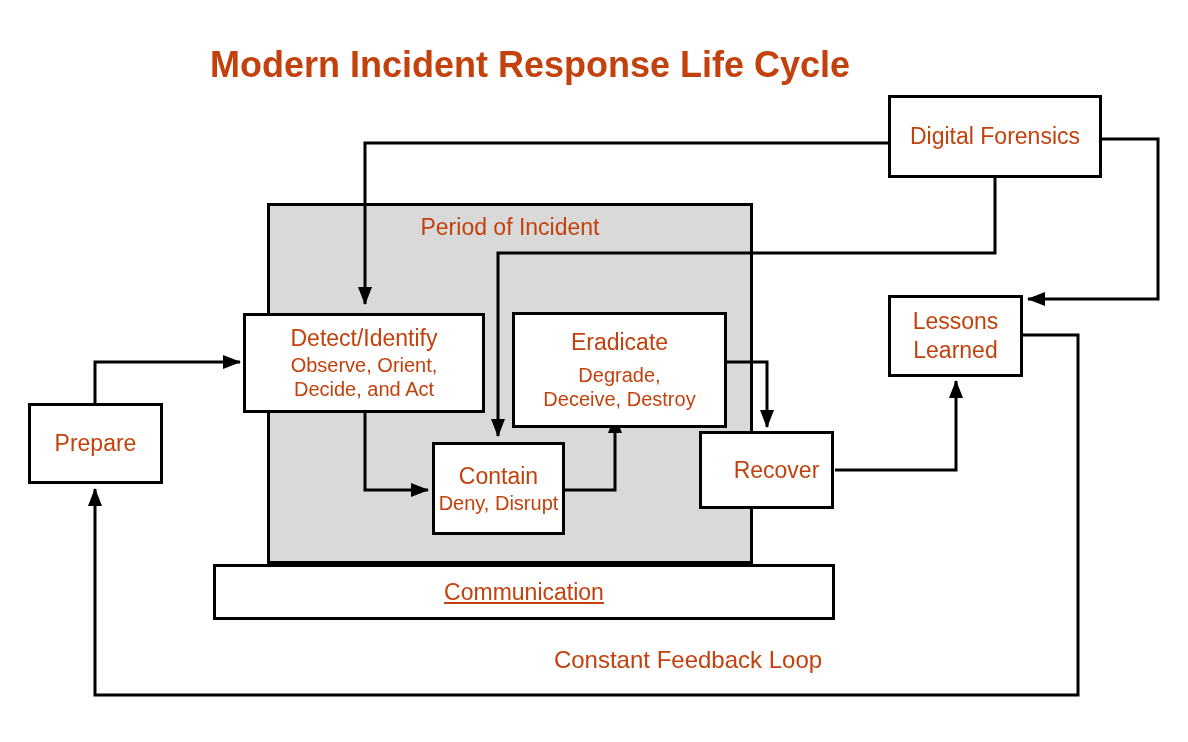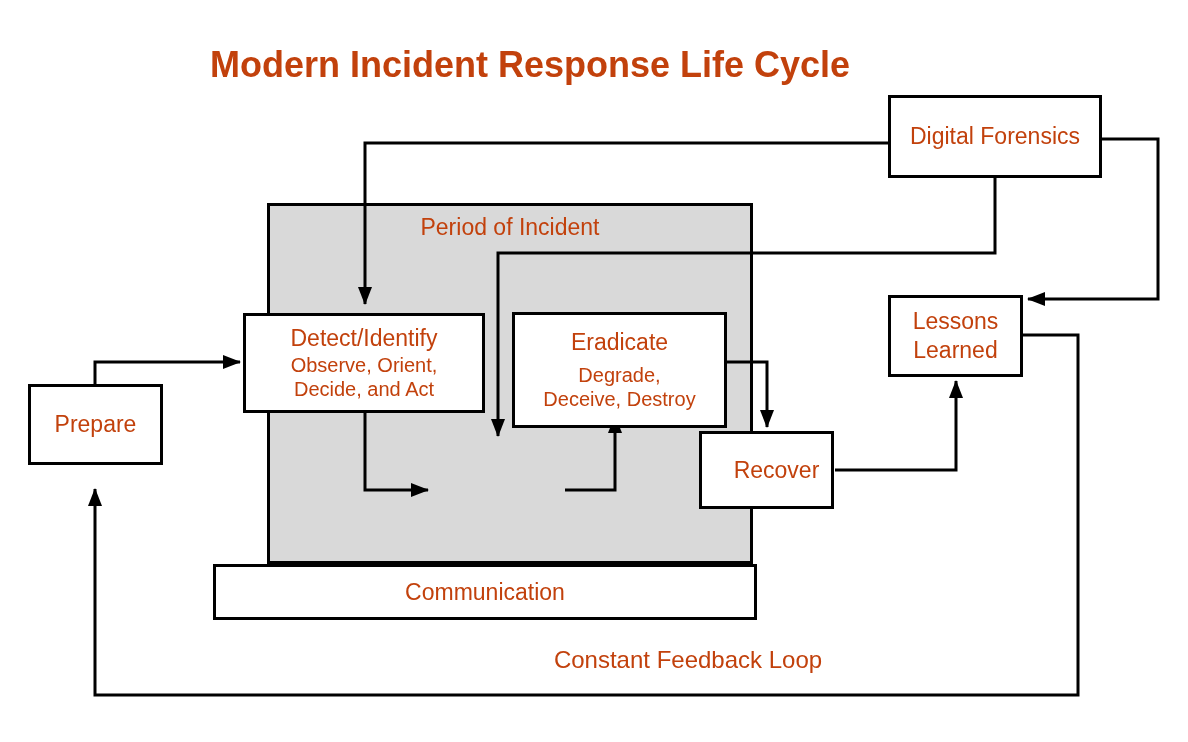--- a/index.html
+++ b/index.html
@@ -58,24 +58,24 @@
     z-index: 3;
   }
   .node .t { font-size: 23px; line-height: 1.25; }
   .node .s { font-size: 20px; line-height: 1.22; }
   .n-digital-forensics { left: 888px; top: 95px;  width: 214px; height: 83px; }
   .n-detect            { left: 243px; top: 313px; width: 242px; height: 100px; }
   .n-detect .s         { max-width: 205px; }
   .n-eradicate         { left: 512px; top: 312px; width: 215px; height: 116px; }
   .n-eradicate .s      { max-width: 160px; margin-top: 6px; }
   .n-contain           { left: 432px; top: 442px; width: 133px; height: 93px; }
-  .n-prepare           { left: 28px;  top: 384px; width: 135px; height: 81px; }
+  .n-prepare           { left: 28px;  top: 403px; width: 135px; height: 81px; }
   .n-recover           { left: 699px; top: 431px; width: 135px; height: 78px; padding-left: 20px; }
   .n-lessons           { left: 888px; top: 295px; width: 135px; height: 82px; }
-  .n-communication     { left: 213px; top: 564px; width: 544px; height: 56px; }
+  .n-communication     { left: 213px; top: 564px; width: 622px; height: 56px; text-decoration: underline; }
   .feedback-label {
     position: absolute;
     left: 688px; top: 646px;
     transform: translateX(-50%);
     background: #ffffff;
     padding: 0 5px;
     font-size: 24px;
     white-space: nowrap;
     z-index: 4;
   }
@@ -115,20 +115,24 @@
   <div class="node n-detect">
     <span class="t">Detect/Identify</span>
     <span class="s">Observe, Orient, Decide, and Act</span>
   </div>
 
   <div class="node n-eradicate">
     <span class="t">Eradicate</span>
     <span class="s">Degrade, Deceive, Destroy</span>
   </div>
 
+  <div class="node n-contain">
+    <span class="t">Contain</span>
+    <span class="s">Deny, Disrupt</span>
+  </div>
 
   <div class="node n-prepare">
     <span class="t">Prepare</span>
   </div>
 
   <div class="node n-recover">
     <span class="t">Recover</span>
   </div>
 
   <div class="node n-lessons">

